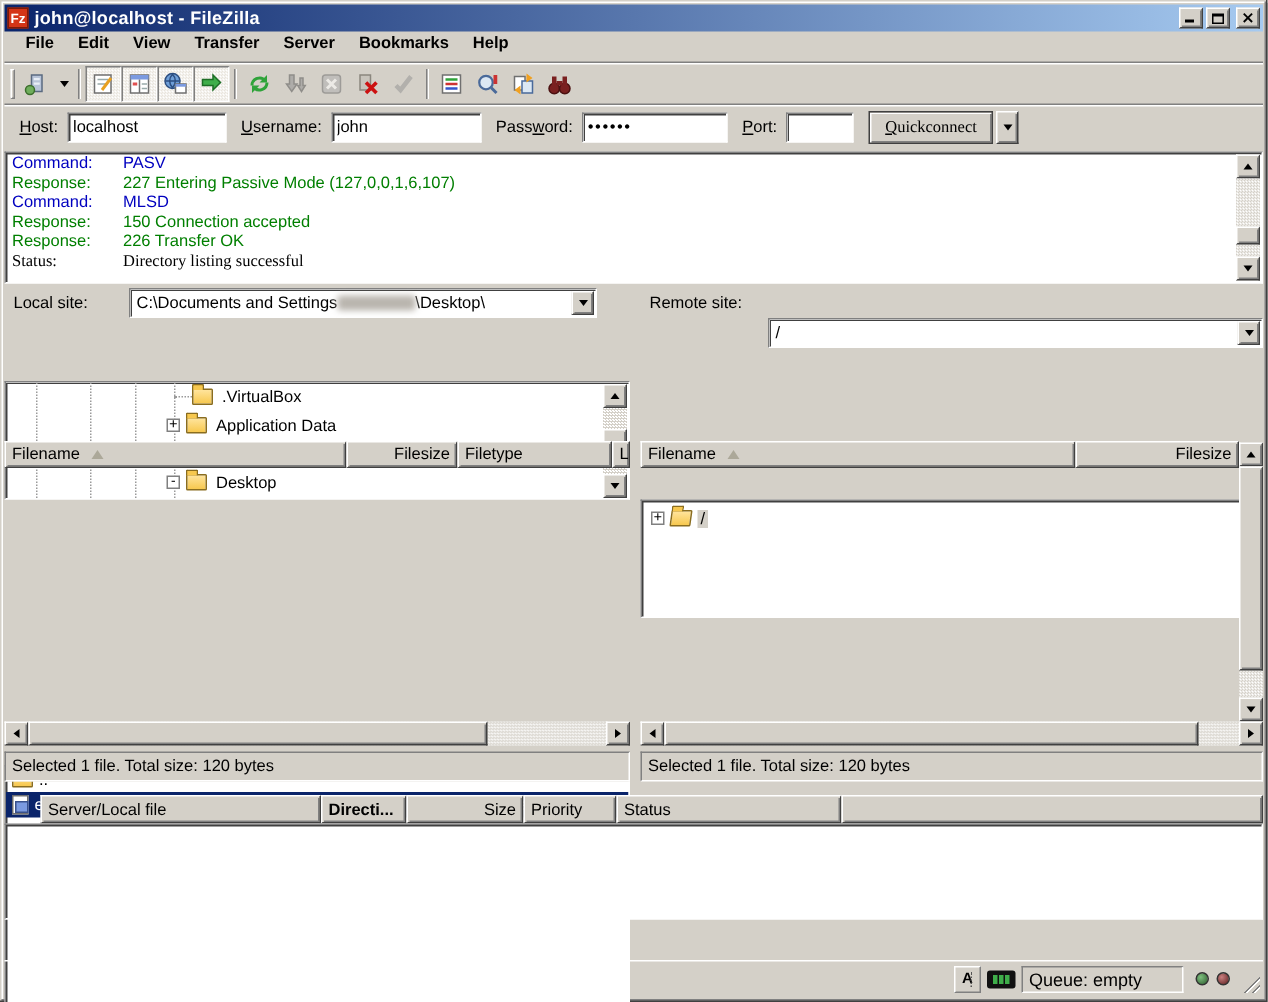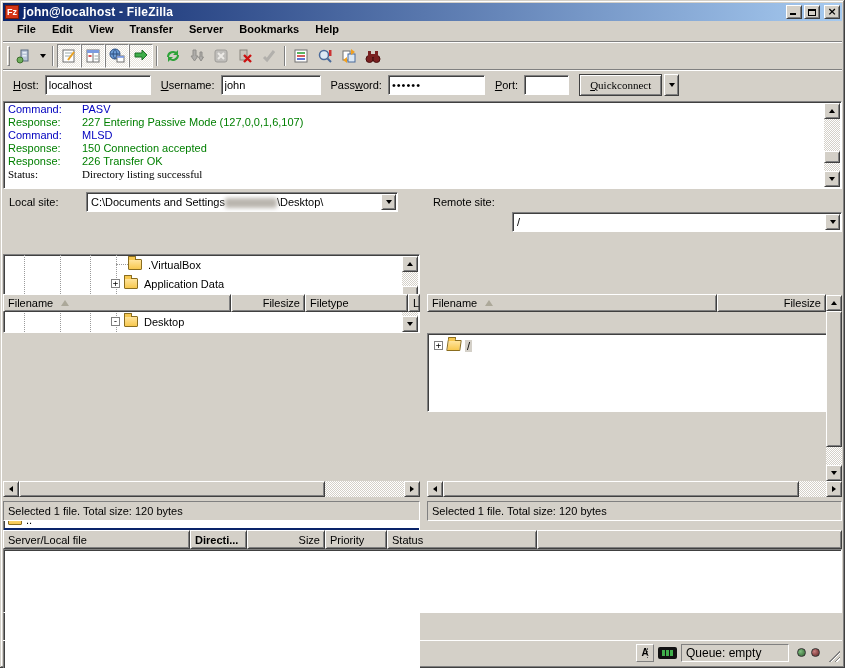--- a/index.html
+++ b/index.html
@@ -462,21 +462,21 @@
     <span class="sb-btn abs" style="left:399px;top:0;width:16px;height:16px;">
         <span class="tri-right"></span>
       </span>
   </div>
 
   <div class="abs statusline" style="left:427px;top:501px;width:415px;height:20px;">
     <span>Selected 1 file. Total size: 120 bytes</span>
   </div>
 
   <div id="queue-hdr" class="abs" style="left:3px;top:530px;width:839px;height:19px;">
-    <span class="hdr-cell" style="width:187px;">
+    <span class="hdr-cell" style="width:187px;margin-left:24px;">
         <span>Server/Local file</span>
       </span>
     <span class="hdr-cell" style="width:57px;font-weight:bold;">
         <span>Directi...</span>
       </span>
     <span class="hdr-cell hdr-right" style="width:78px;">
         <span>Size</span>
       </span>
     <span class="hdr-cell" style="width:62px;">
         <span>Priority</span>

